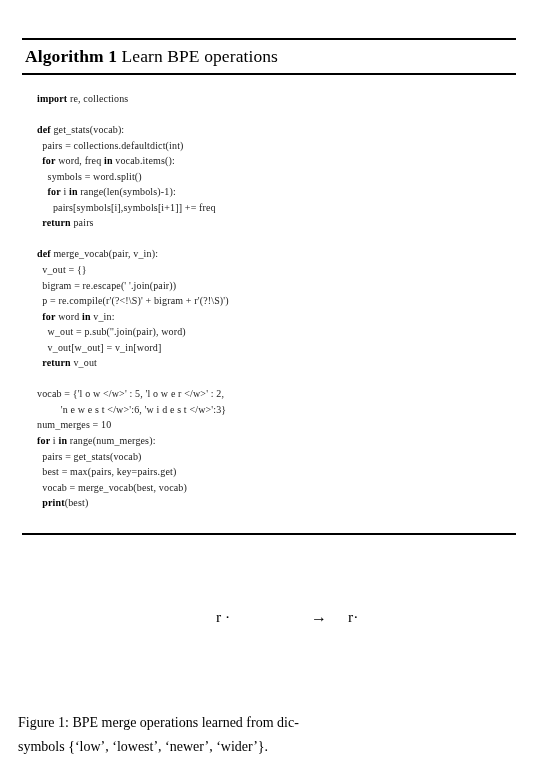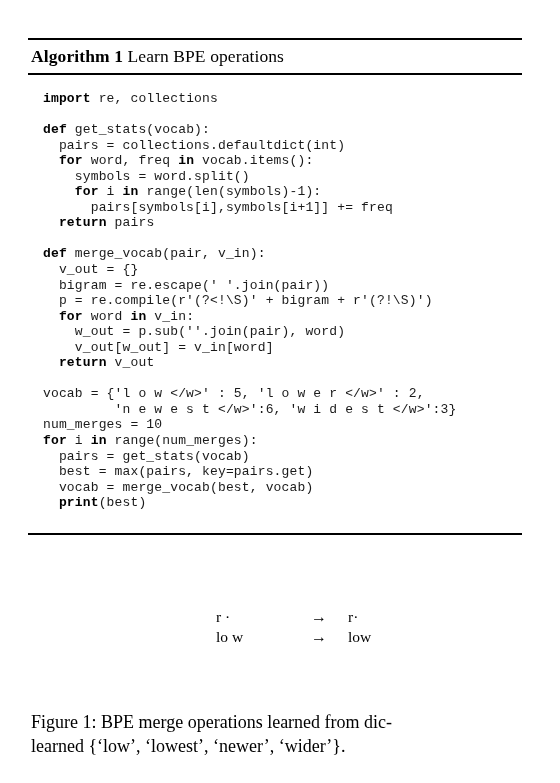--- a/index.html
+++ b/index.html
@@ -12,21 +12,21 @@
     height: 783px;
     position: relative;
     font-family: "Liberation Serif", "DejaVu Serif", serif;
     color: #000000;
     overflow: hidden;
   }
 
   
   .algorithm {
     position: absolute;
-    left: 28px;
+    left: 22px;
     top: 38px;
     width: 494px;
   }
 
   .rule-top {
     height: 0;
     border-top: 2.6px solid #000;
     width: 100%;
   }
   .rule-mid {
@@ -50,22 +50,22 @@
   }
   .algo-title .lbl {
     font-weight: bold;
   }
   .algo-title .cap {
     font-weight: normal;
   }
 
   
   .code {
-    font-family: Liberation Mono, monospace;
-    font-size: 13px;
+    font-family: Liberation Serif, serif;
+    font-size: 10px;
     line-height: 15.55px;
     padding: 16px 0 0 15px;
     white-space: pre;
     letter-spacing: 0.15px;
     color: #1a1a1a;
   }
   .code .ln {
     white-space: pre;
     min-height: 15.55px;
   }
@@ -103,24 +103,24 @@
     width: 58px;
     font-size: 16px;
   }
   .merge-table td.dst {
     text-align: left;
   }
 
   
   .caption {
     position: absolute;
-    left: 31px;
+    left: 18px;
     top: 711px;
     width: 500px;
-    font-size: 18px;
+    font-size: 14px;
     line-height: 23.5px;
     text-align: left;
   }
   .caption .cline {
     white-space: pre;
   }
 </style>
 </head>
 <body>
 
@@ -135,24 +135,19 @@
   <div class="rule-bottom"></div>
 </div>
 
 <table class="merge-table">
   <tbody>
       <tr>
         <td class="src">r ·</td>
         <td class="arr">→</td>
         <td class="dst">r·</td>
       </tr>
-      <tr>
-        <td class="src">lo w</td>
-        <td class="arr">→</td>
-        <td class="dst">low</td>
-      </tr>
     </tbody>
 </table>
 
 <div class="caption">
   <div class="cline">Figure 1: BPE merge operations learned from dic-</div>
-  <div class="cline">learned {‘low’, ‘lowest’, ‘newer’, ‘wider’}.</div>
+  <div class="cline">symbols {‘low’, ‘lowest’, ‘newer’, ‘wider’}.</div>
 </div>
 
 </body></html>

